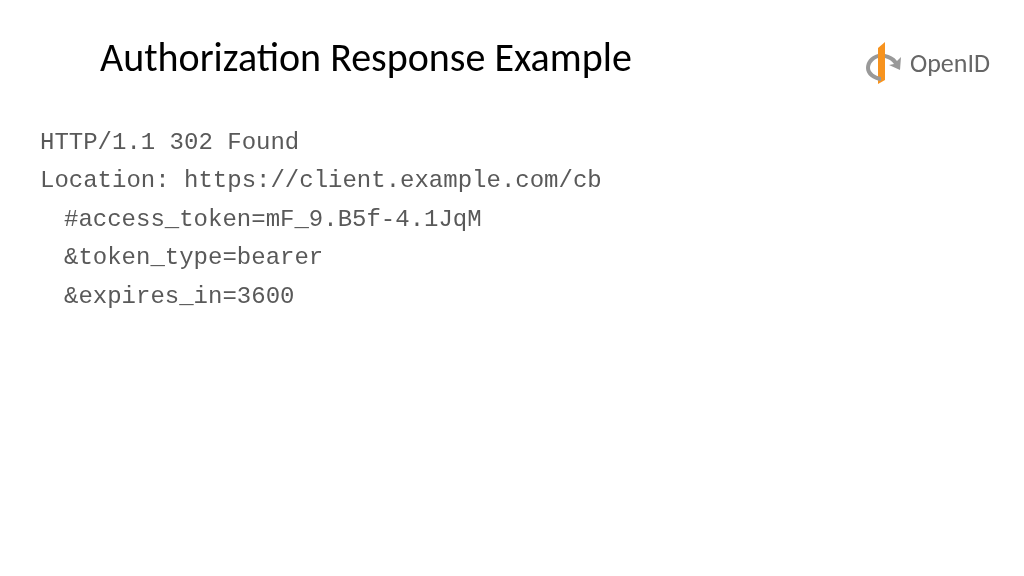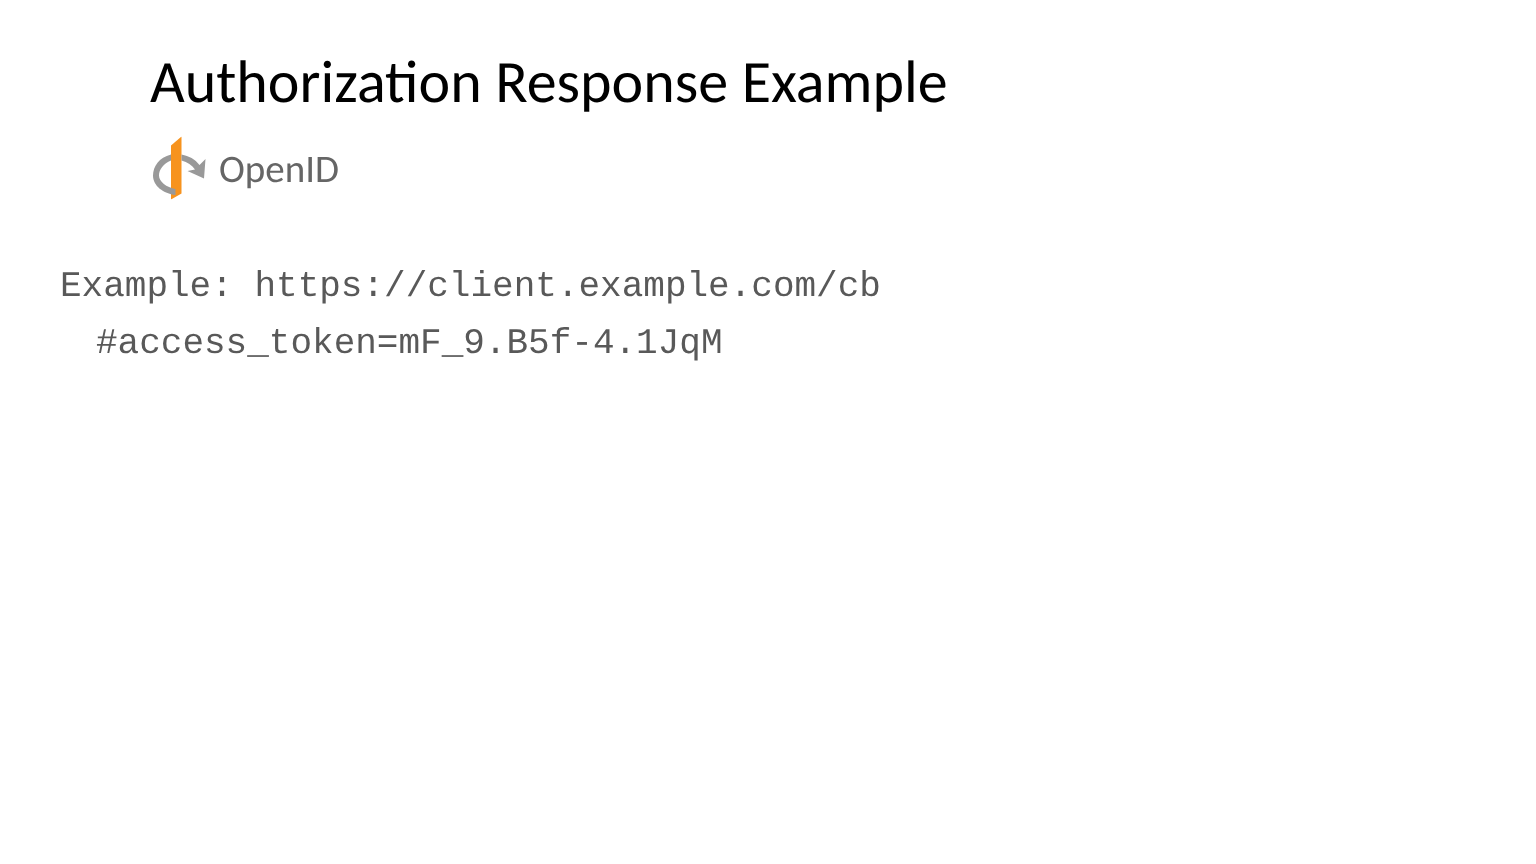--- a/index.html
+++ b/index.html
@@ -9,24 +9,23 @@
     }
     body {
       width: 1024px;
       height: 576px;
       background: #ffffff;
       font-family: Calibri, Arial, sans-serif;
       position: relative;
     }
     .header {
       display: flex;
-      align-items: flex-start;
+      align-items: center;
       justify-content: space-between;
       padding: 30px 34px 20px 100px;
-      flex-direction: column;
     }
     .title {
       font-size: 40px;
       color: #000000;
       font-weight: 400;
     }
     .logo {
       display: flex;
       align-items: center;
       gap: 8px;
@@ -67,15 +66,18 @@
         <path d="M 21 0 L 21 38 L 14 42 L 14 6 Z" fill="#f7931e"></path>
         <path d="M 14 12 C 6 14 2 20 2 26 C 2 33 9 38 17 39 L 17 35 C 11 34 6 30 6 26 C 6 22 9 18 14 16 Z" fill="#999999"></path>
         <path d="M 21 12 L 21 16 C 25 17 28 19 30 22 L 25 23 L 36 28 L 37 15 L 33 19 C 30 15 26 13 21 12 Z" fill="#999999"></path>
       </svg>
     </div>
     <span class="logo-text">OpenID</span>
   </div>
 </div>
 
 <div class="code-block">
-  <div class="code-line">Example: https://client.example.com/cb</div>
+  <div class="code-line">HTTP/1.1 302 Found</div>
+  <div class="code-line">Location: https://client.example.com/cb</div>
   <div class="code-line indent">#access_token=mF_9.B5f-4.1JqM</div>
+  <div class="code-line indent">&amp;token_type=bearer</div>
+  <div class="code-line indent">&amp;expires_in=3600</div>
 </div>
 
 </body></html>

